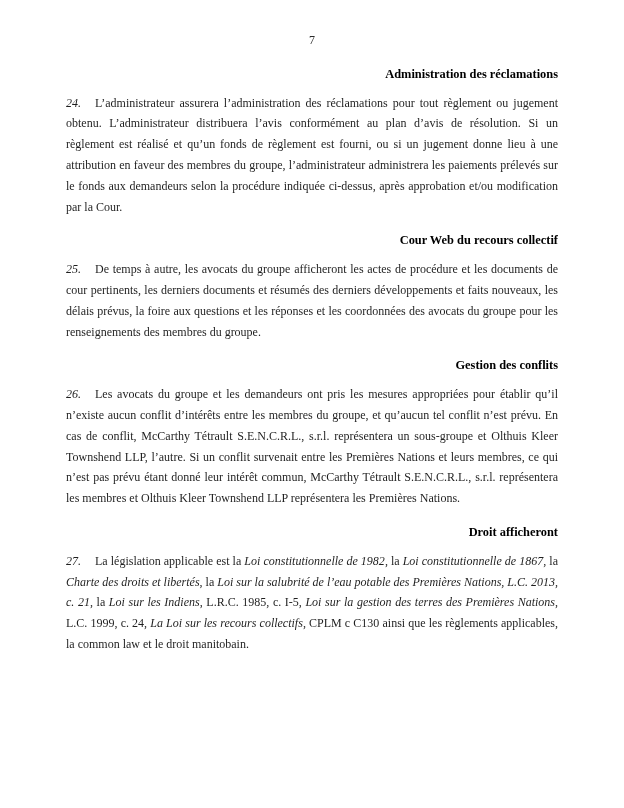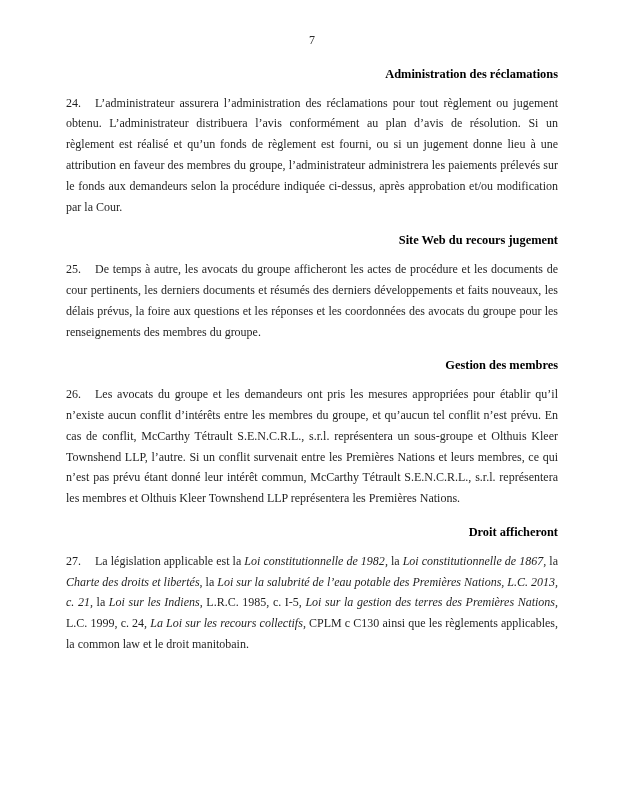--- a/index.html
+++ b/index.html
@@ -35,33 +35,34 @@
   .para {
     margin: 0;
     font-size: 12px;
     line-height: 20.8px;
     text-align: justify;
     text-justify: inter-word;
   }
   .para-num {
     display: inline-block;
     width: 29px;
+    font-style: italic;
   }
   .para em {
     font-style: italic;
   }
 </style>
 </head>
 <body>
 
 <div class="page">
   <div class="page-number">7</div>
   <div class="content">
       <div class="section-heading">Administration des réclamations</div>
       <p class="para"><span class="para-num">24.</span><span>L’administrateur assurera l’administration des réclamations pour tout règlement ou jugement obtenu. L’administrateur distribuera l’avis conformément au plan d’avis de résolution. Si un règlement est réalisé et qu’un fonds de règlement est fourni, ou si un jugement donne lieu à une attribution en faveur des membres du groupe, l’administrateur administrera les paiements prélevés sur le fonds aux demandeurs selon la procédure indiquée ci-dessus, après approbation et/ou modification par la Cour.</span></p>
-      <div class="section-heading">Site Web du recours jugement</div>
+      <div class="section-heading">Cour Web du recours collectif</div>
       <p class="para"><span class="para-num">25.</span><span>De temps à autre, les avocats du groupe afficheront les actes de procédure et les documents de cour pertinents, les derniers documents et résumés des derniers développements et faits nouveaux, les délais prévus, la foire aux questions et les réponses et les coordonnées des avocats du groupe pour les renseignements des membres du groupe.</span></p>
-      <div class="section-heading">Gestion des membres</div>
+      <div class="section-heading">Gestion des conflits</div>
       <p class="para"><span class="para-num">26.</span><span>Les avocats du groupe et les demandeurs ont pris les mesures appropriées pour établir qu’il n’existe aucun conflit d’intérêts entre les membres du groupe, et qu’aucun tel conflit n’est prévu. En cas de conflit, McCarthy Tétrault S.E.N.C.R.L., s.r.l. représentera un sous-groupe et Olthuis Kleer Townshend LLP, l’autre. Si un conflit survenait entre les Premières Nations et leurs membres, ce qui n’est pas prévu étant donné leur intérêt commun, McCarthy Tétrault S.E.N.C.R.L., s.r.l. représentera les membres et Olthuis Kleer Townshend LLP représentera les Premières Nations.</span></p>
       <div class="section-heading">Droit afficheront</div>
       <p class="para"><span class="para-num">27.</span><span>La législation applicable est la </span><em>Loi constitutionnelle de 1982</em><span>, la </span><em>Loi constitutionnelle de 1867</em><span>, la </span><em>Charte des droits et libertés</em><span>, la </span><em>Loi sur la salubrité de l’eau potable des Premières Nations, L.C. 2013, c. 21</em><span>, la </span><em>Loi sur les Indiens</em><span>, L.R.C. 1985, c. I-5, </span><em>Loi sur la gestion des terres des Premières Nations</em><span>, L.C. 1999, c. 24, </span><em>La Loi sur les recours collectifs</em><span>, CPLM c C130 ainsi que les règlements applicables, la common law et le droit manitobain.</span></p>
     </div>
 </div>
 
 </body></html>

